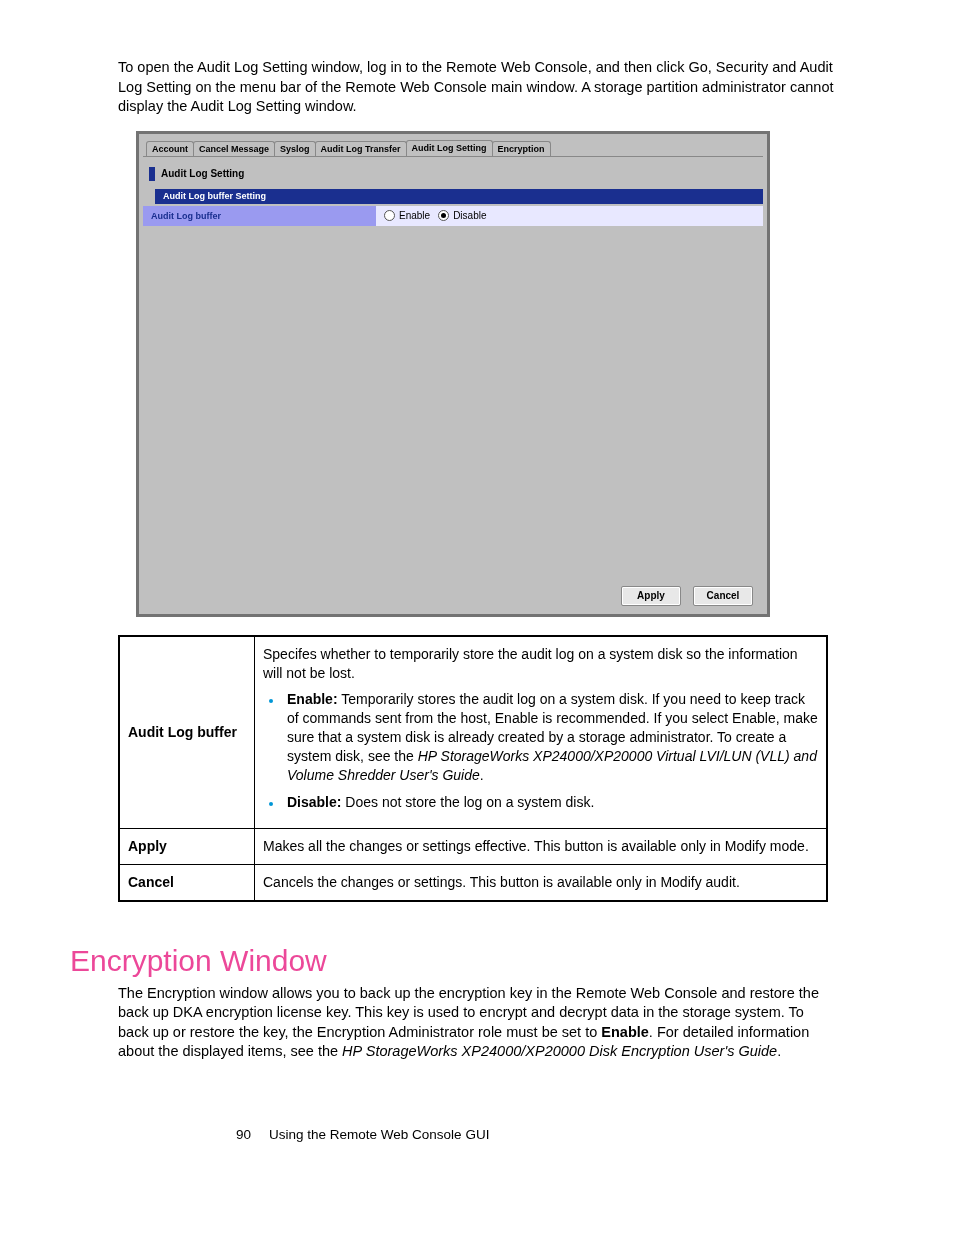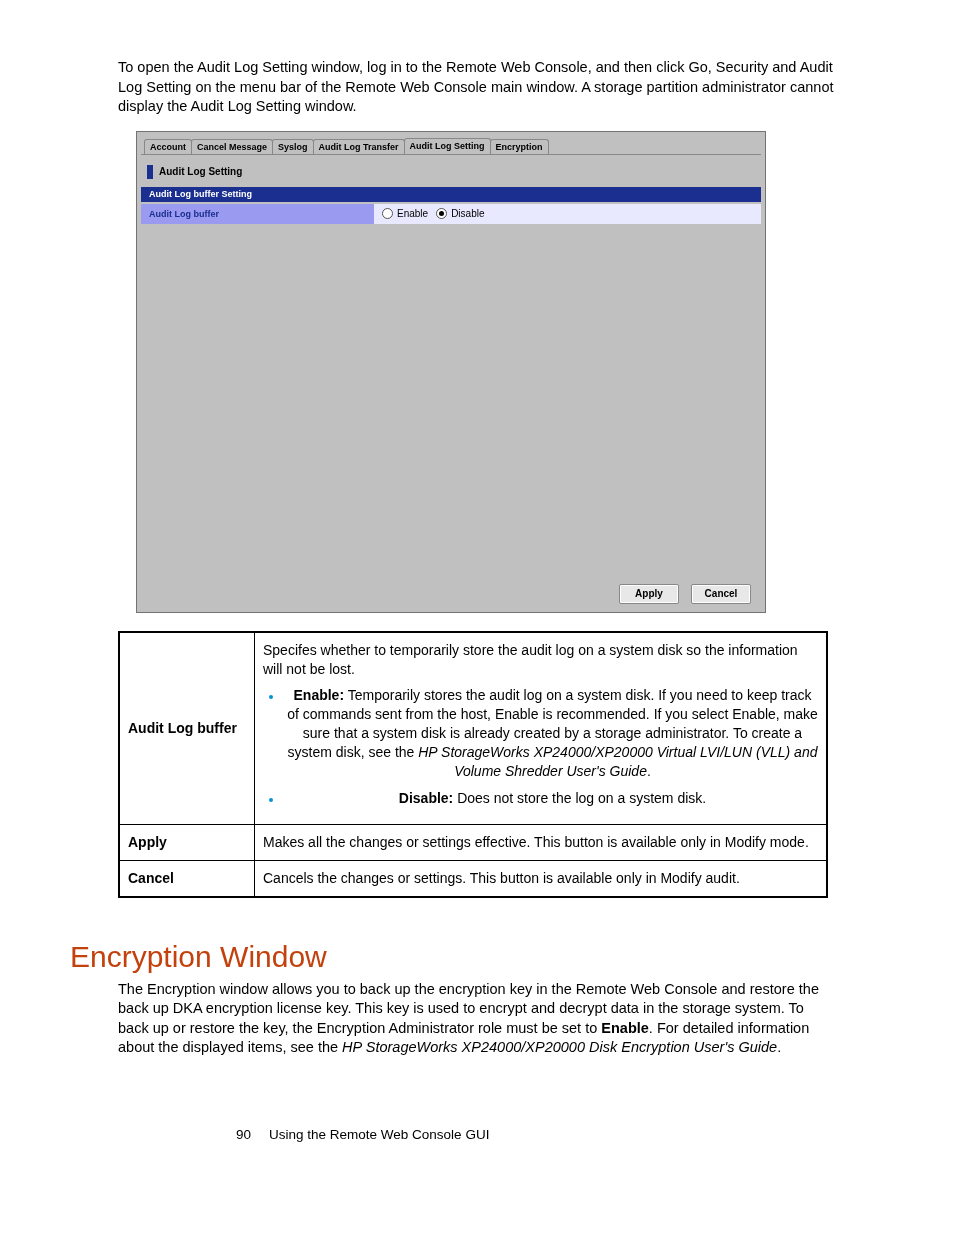--- a/index.html
+++ b/index.html
@@ -14,21 +14,21 @@
     padding: 58px 118px 40px 118px;
     box-sizing: border-box;
     width: 954px;
   }
   .bodytext {
     font-size: 14.5px;
     line-height: 1.35;
     margin: 0 0 14px 0;
   }
   .screenshot-box {
-    border: 1px solid #737373;
+    border: 3px solid #737373;
     width: 628px;
     height: 480px;
     background: #c0c0c0;
     position: relative;
     margin: 6px 0 18px 18px;
     font-family: Arial, sans-serif;
   }
   .ss-tabs {
     position: absolute;
     top: 5px;
@@ -81,21 +81,21 @@
     margin-right: 6px;
   }
   .ss-panelhdr-label {
     font-size: 10px;
     font-weight: bold;
     color: #000;
   }
   .ss-sectionhdr {
     position: absolute;
     top: 55px;
-    left: 4px;
+    left: 16px;
     right: 4px;
     height: 15px;
     background: #1a2f8f;
     color: #fff;
     font-size: 9px;
     font-weight: bold;
     padding: 2px 0 0 8px;
     box-sizing: border-box;
   }
   .ss-row {
@@ -190,28 +190,27 @@
     font-weight: bold;
     width: 118px;
   }
   .bullets {
     margin: 8px 0 0 0;
     padding: 0 0 0 20px;
   }
   .bullets li {
     margin: 0 0 8px 0;
     padding-left: 4px;
-    text-align: center;
   }
   .bullets li::marker {
     color: #0096d6;
     font-size: 12px;
   }
   h2.section {
-    color: #c2410c;
+    color: #ec4899;
     font-weight: normal;
     font-size: 30px;
     margin: 42px 0 6px -48px;
   }
   .footer {
     position: absolute;
     width: 954px;
     bottom: 0;
     padding: 0 0 52px 118px;
     font-size: 13.5px;

